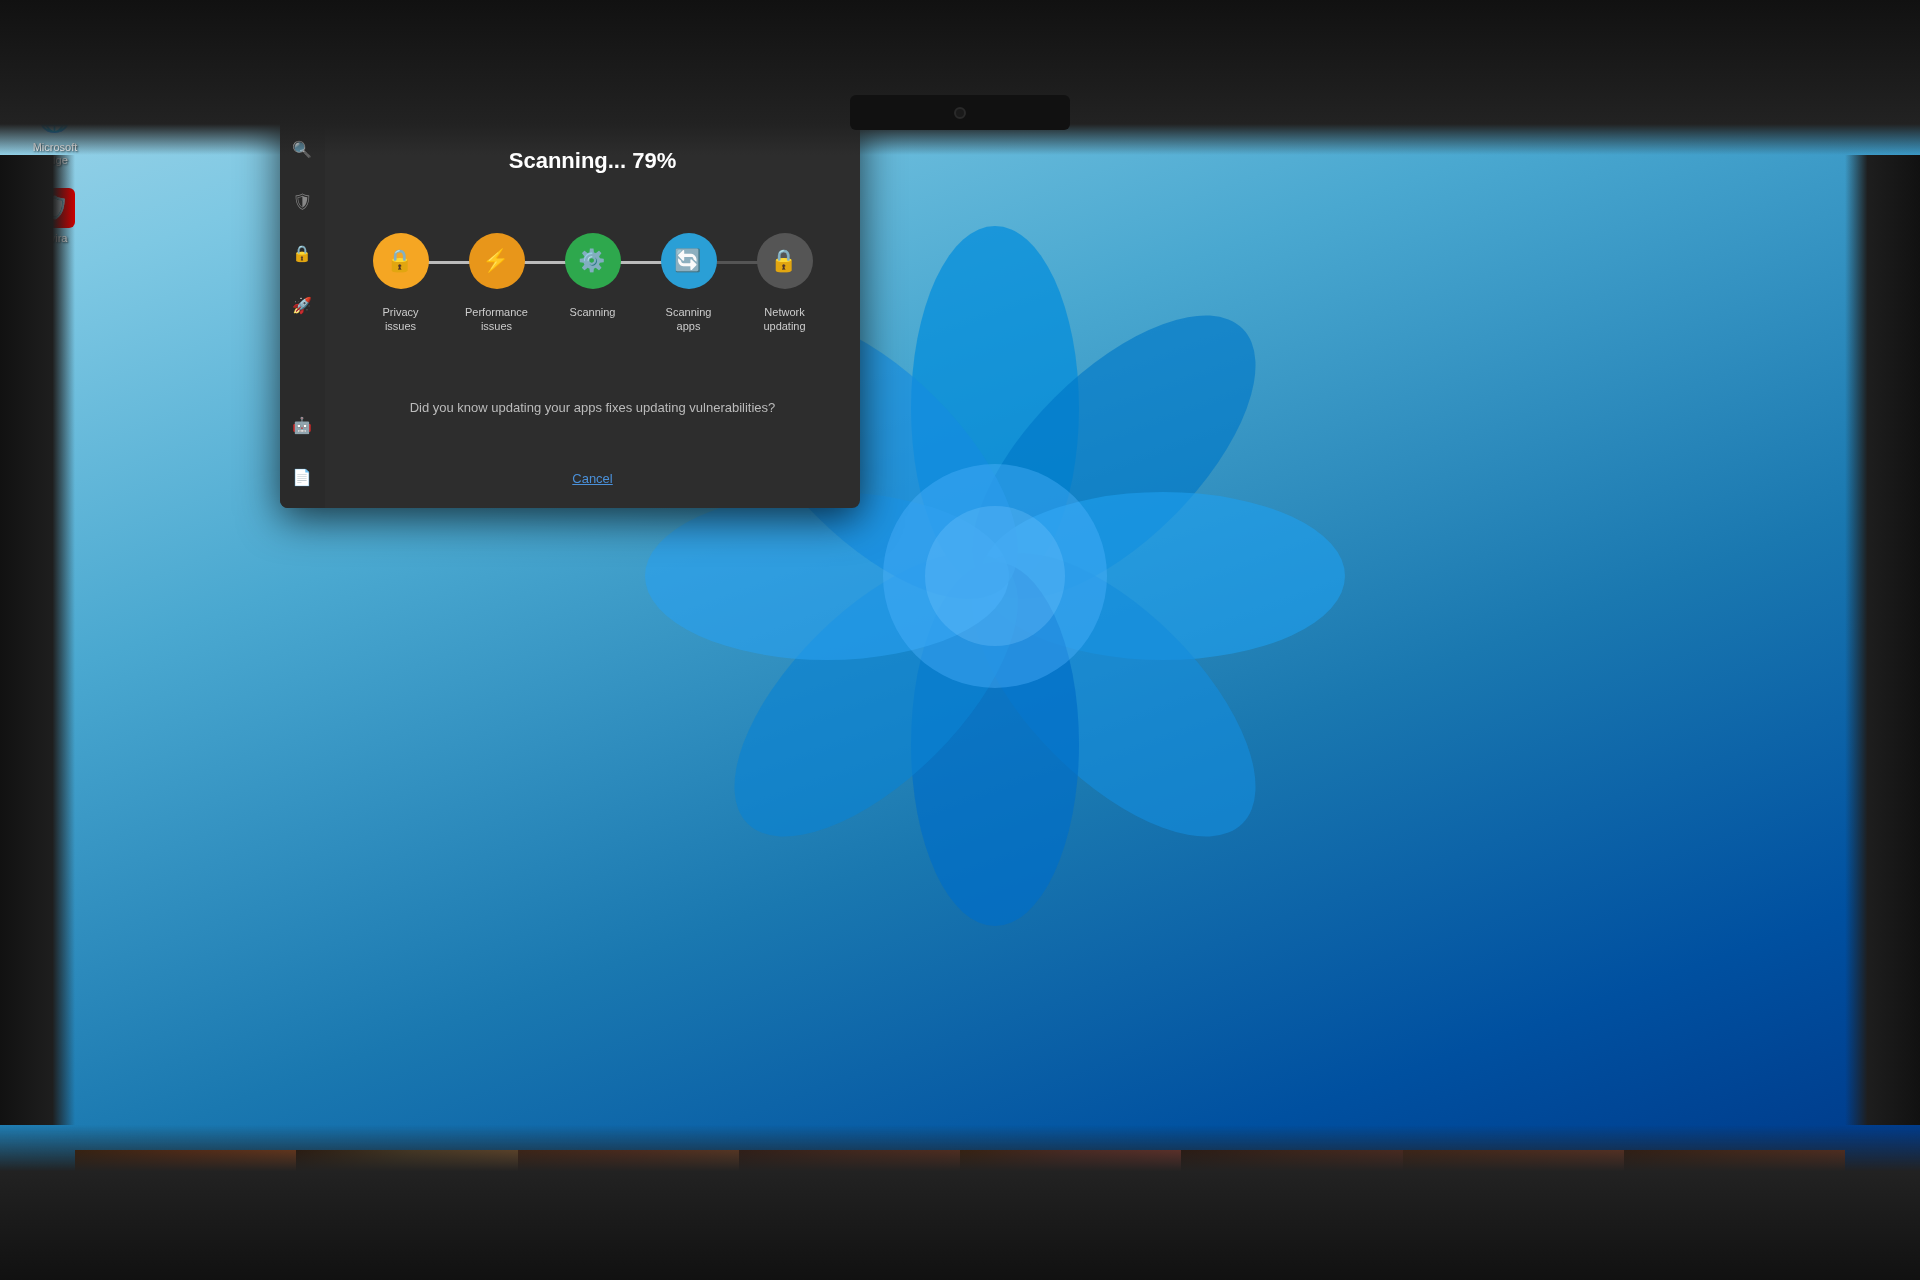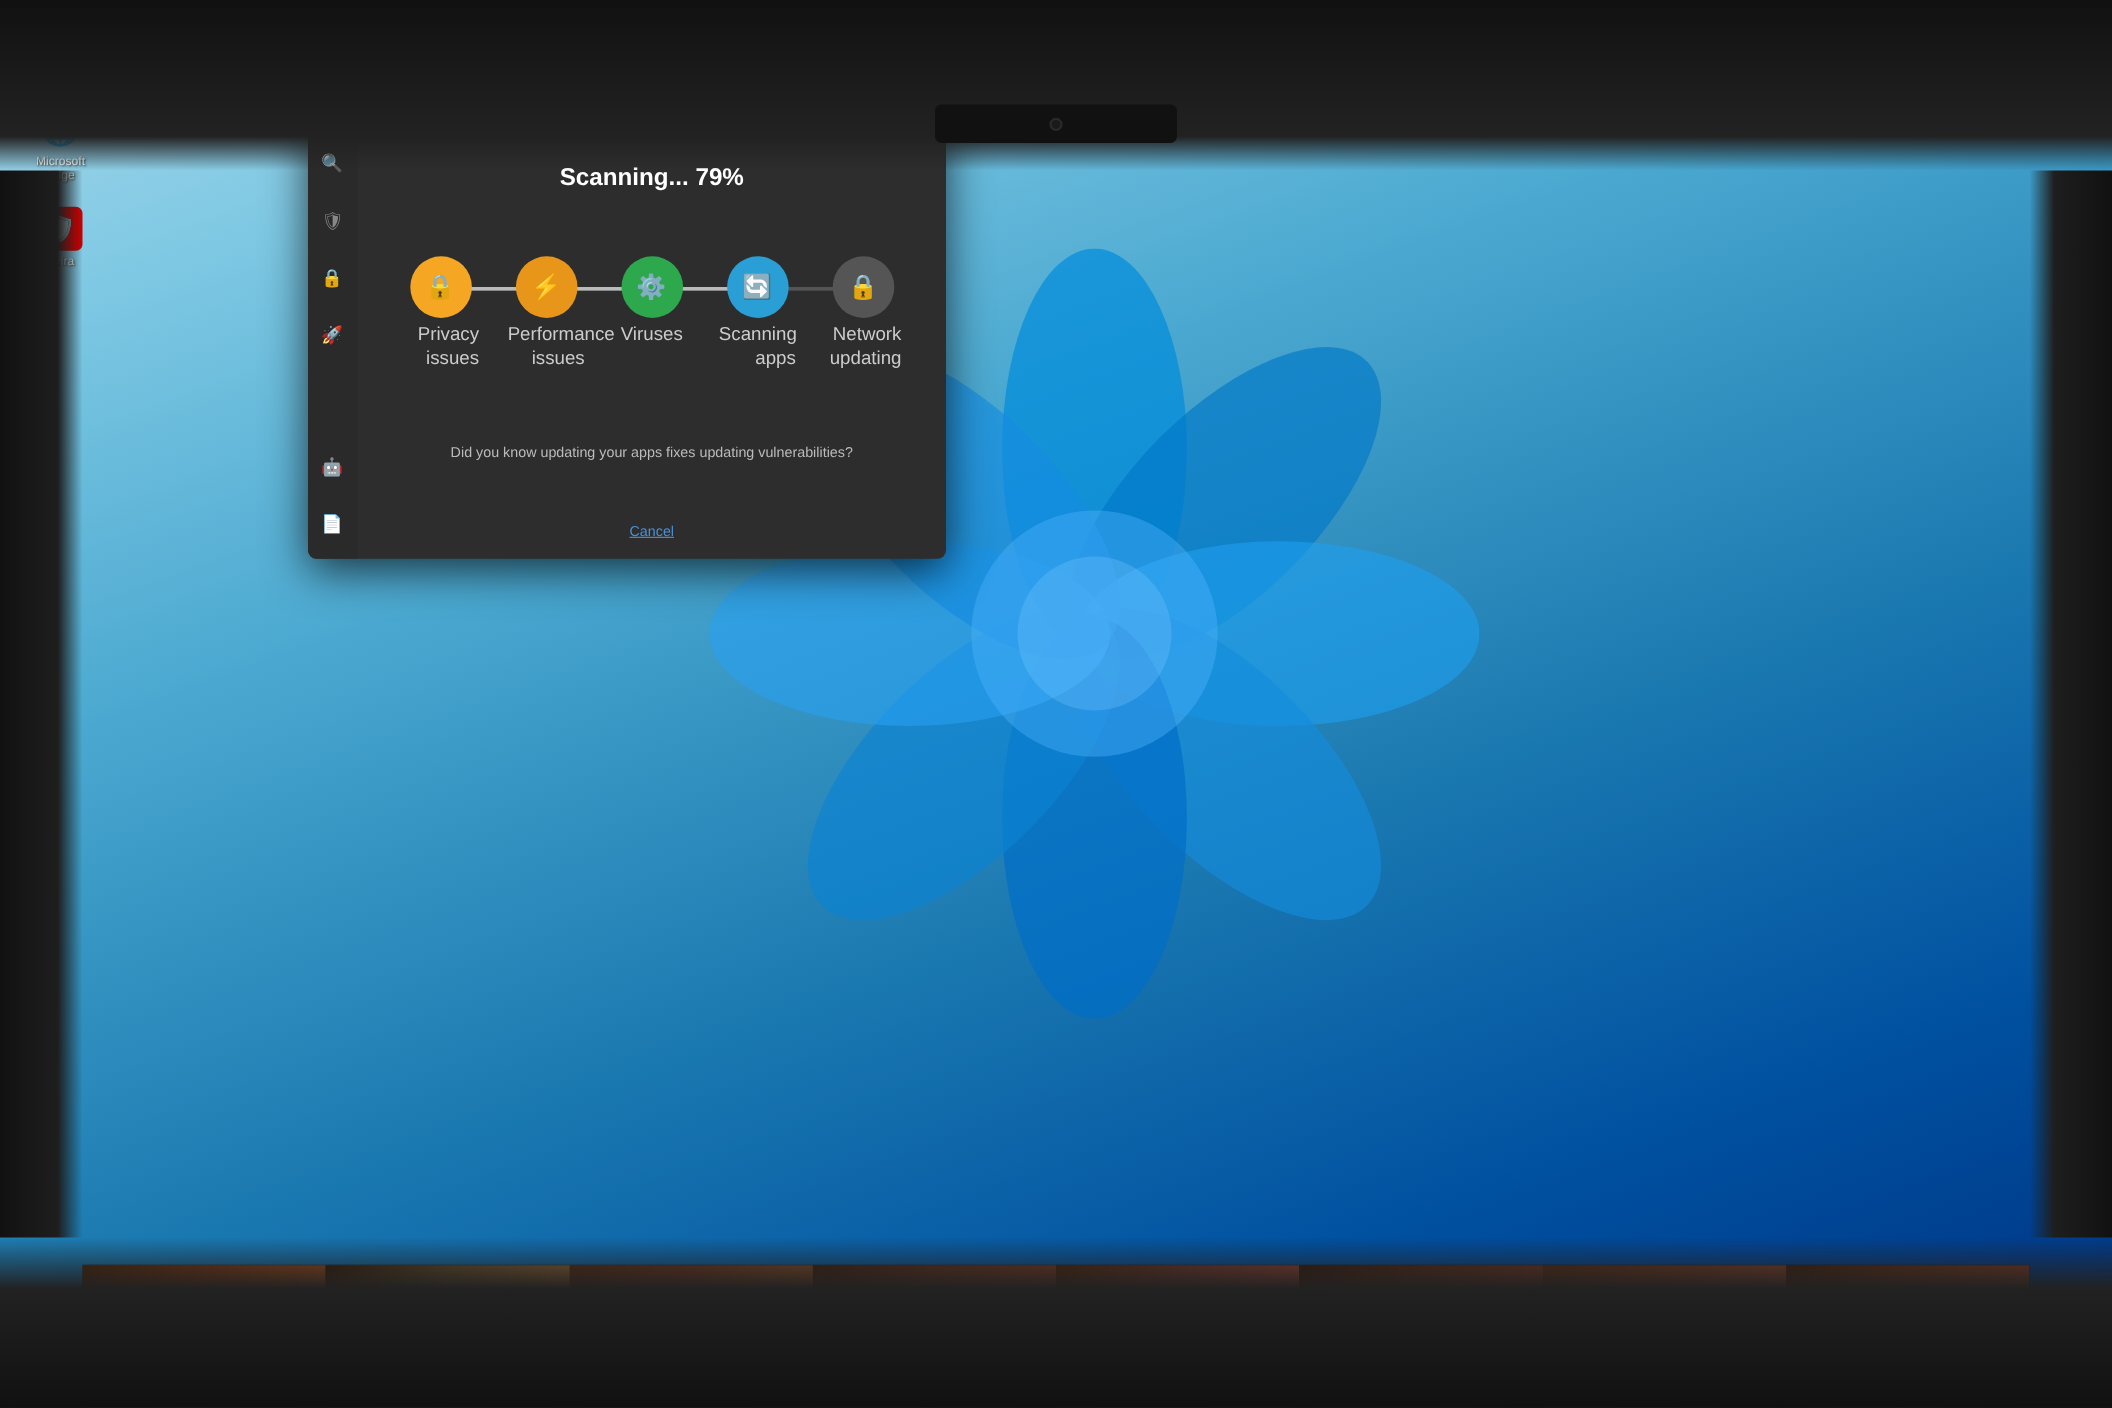--- a/index.html
+++ b/index.html
@@ -304,24 +304,24 @@
       position: relative;
     }
 
     .step-circle.orange { background: #f5a623; }
     .step-circle.amber { background: #e8961a; }
     .step-circle.green { background: #2ea84d; }
     .step-circle.blue { background: #2a9fd6; }
     .step-circle.gray { background: #555; }
 
     .step-label {
-      margin-top: 4px;
-      text-align: right;
+      margin-top: 16px;
+      text-align: center;
       color: #ccc;
-      font-size: 17px;
+      font-size: 11px;
       line-height: 1.3;
       max-width: 70px;
     }
 
     .tip-text {
       color: #bbb;
       font-size: 13px;
       text-align: center;
       margin-bottom: 30px;
       line-height: 1.5;
@@ -453,21 +453,21 @@
             </div>
             <div class="step-label">Performance<br>issues</div>
           </div>
 
           <div class="scan-step">
             <div style="position:relative;width:100%;display:flex;justify-content:center;">
               <div style="position:absolute;top:28px;left:-50%;right:50%;height:3px;background:#bbb;z-index:0;"></div>
               <div style="position:absolute;top:28px;left:50%;right:-50%;height:3px;background:#bbb;z-index:0;"></div>
               <div class="step-circle green" style="z-index:1;">⚙️</div>
             </div>
-            <div class="step-label">Viruses</div>
+            <div class="step-label">Scanning</div>
           </div>
 
           <div class="scan-step">
             <div style="position:relative;width:100%;display:flex;justify-content:center;">
               <div style="position:absolute;top:28px;left:-50%;right:50%;height:3px;background:#bbb;z-index:0;"></div>
               <div style="position:absolute;top:28px;left:50%;right:-50%;height:3px;background:#555;z-index:0;"></div>
               <div class="step-circle blue" style="z-index:1;">🔄</div>
             </div>
             <div class="step-label">Scanning apps</div>
           </div>

